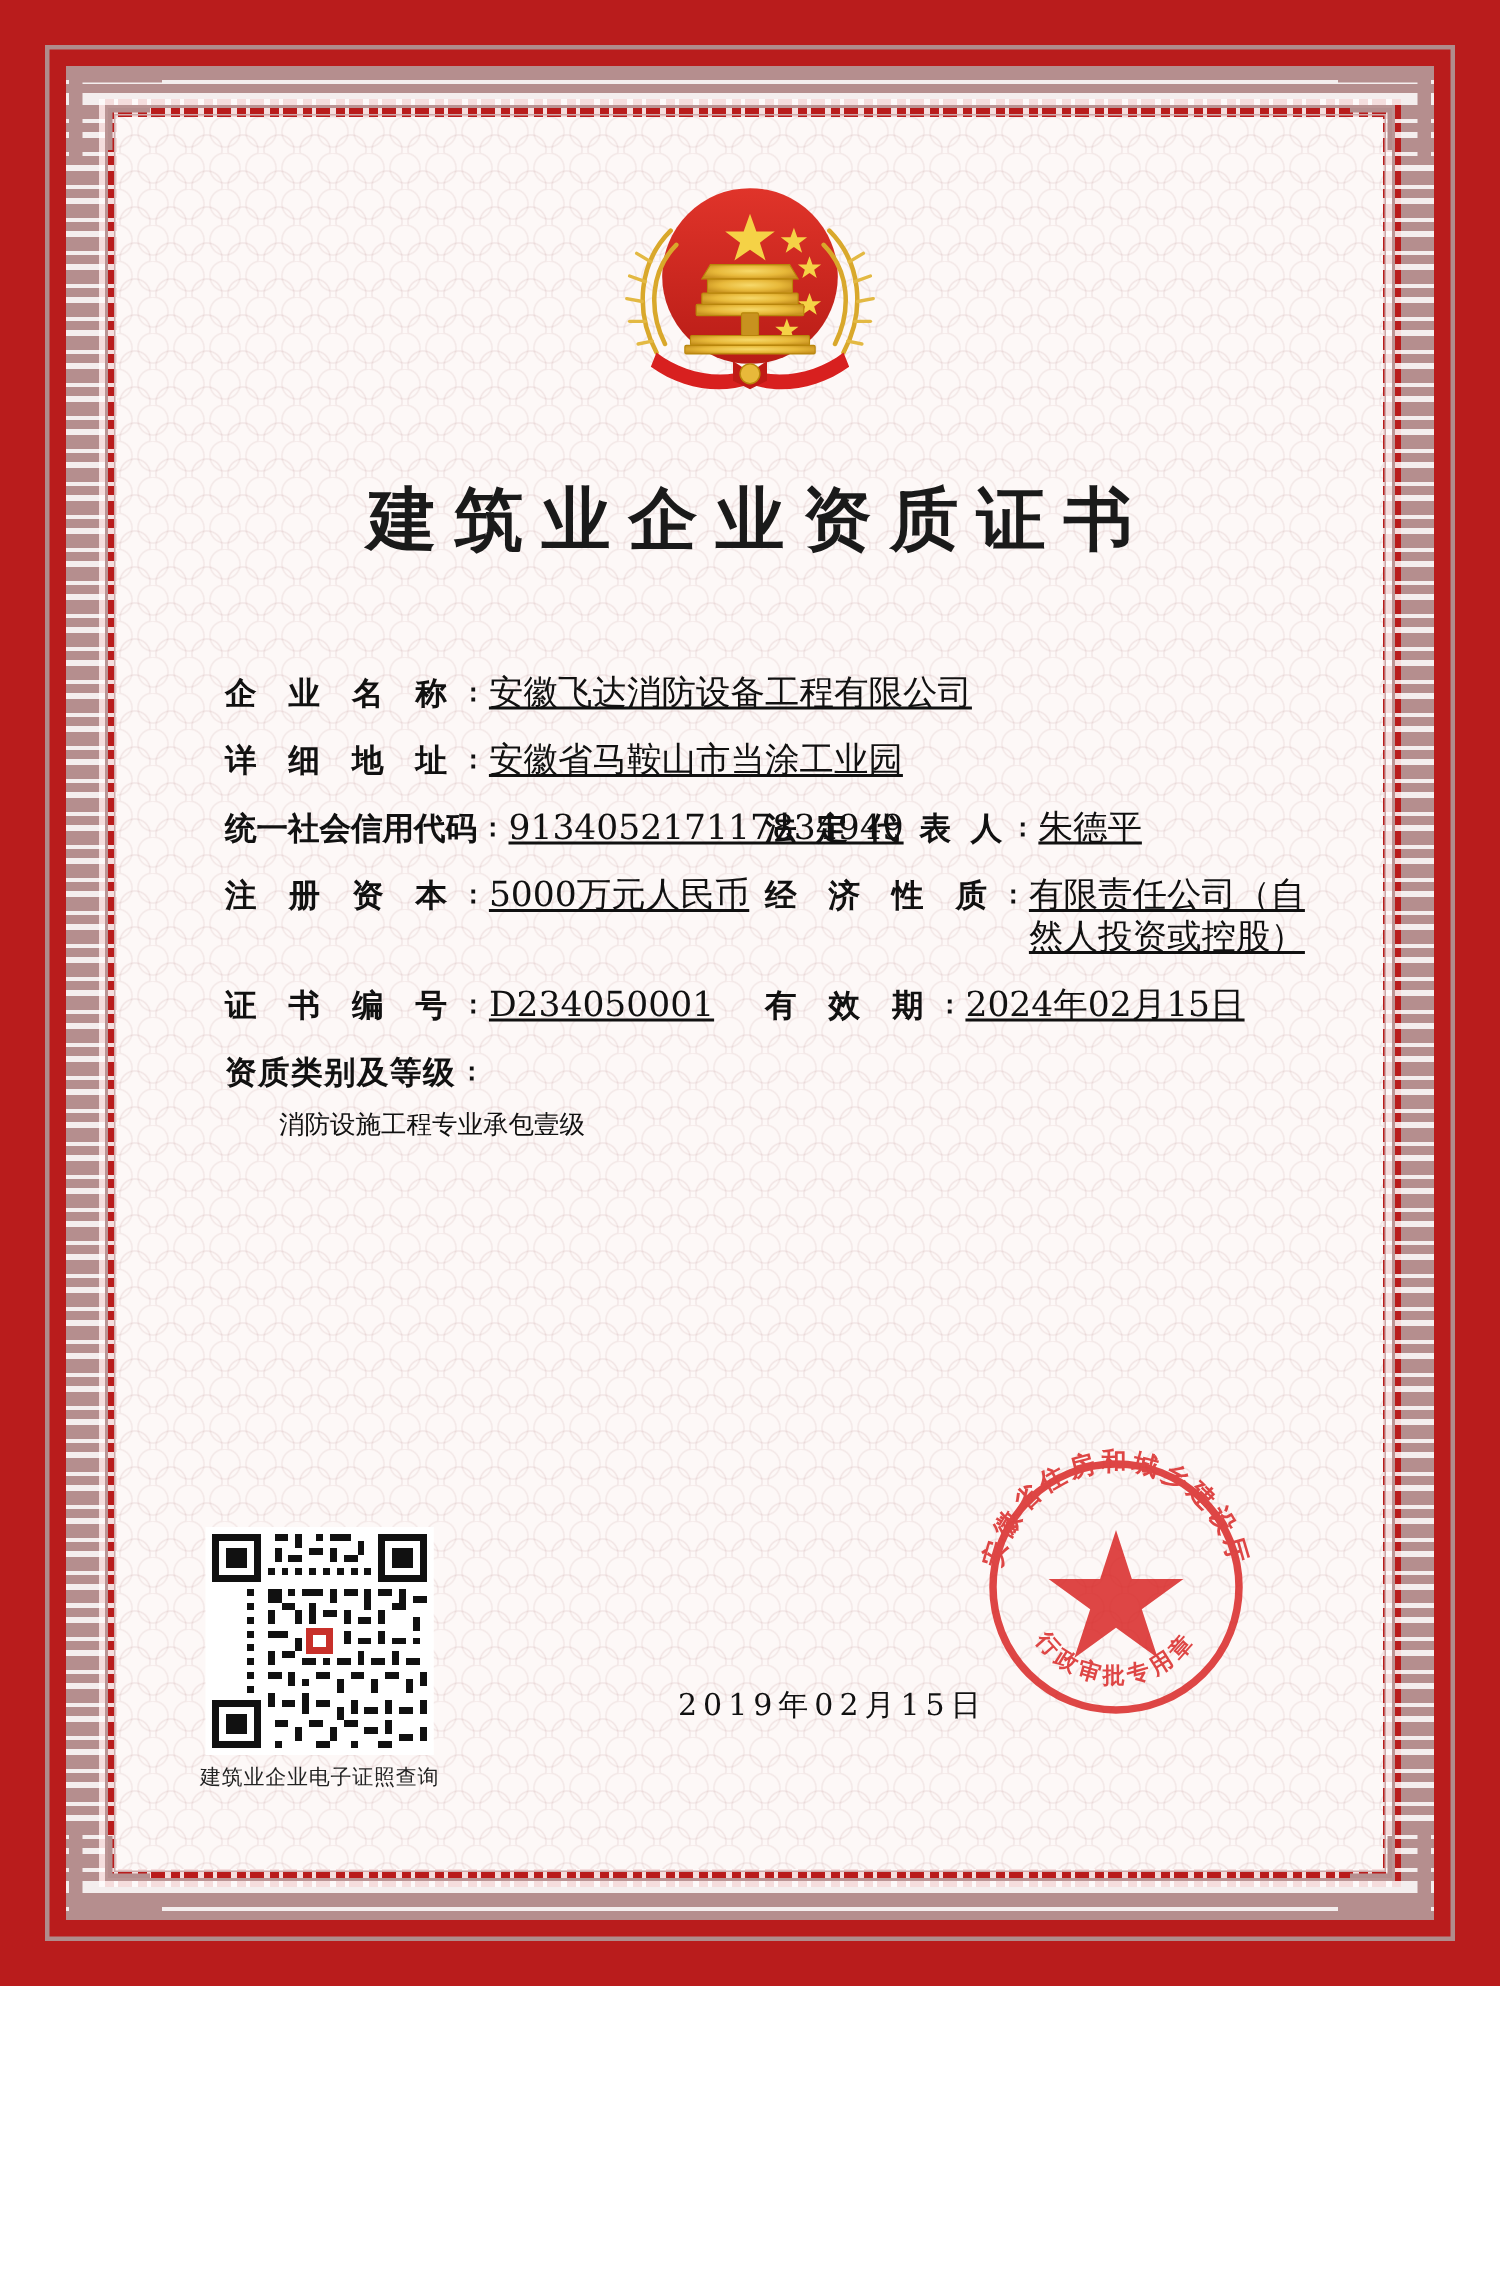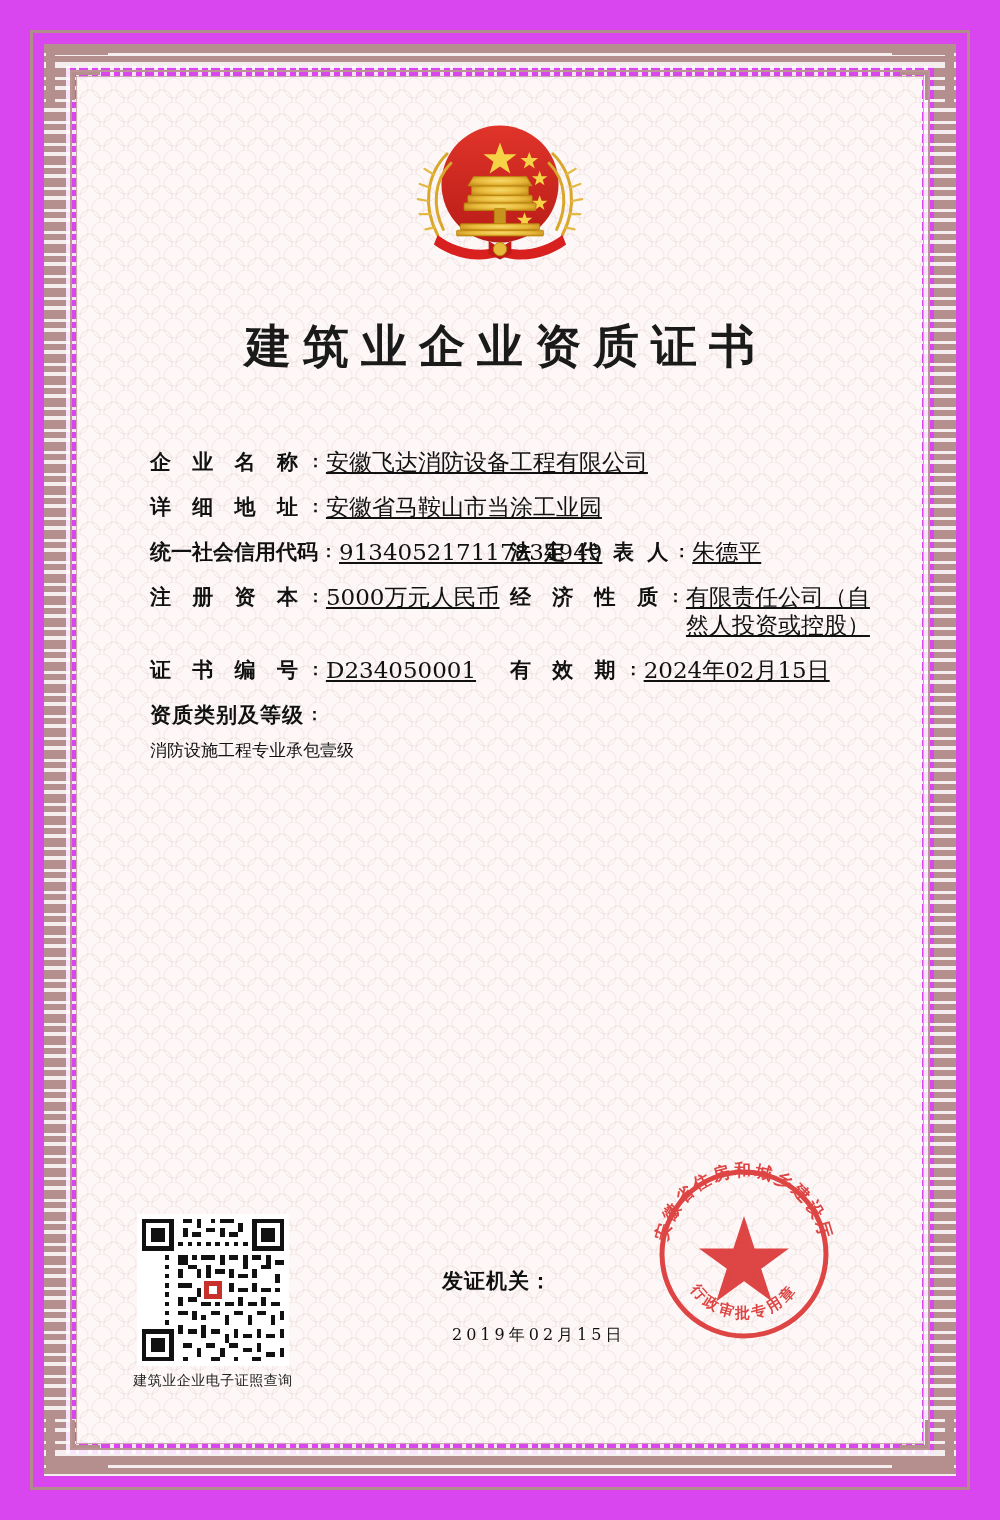--- a/index.html
+++ b/index.html
@@ -10,22 +10,22 @@
   body {
     width: 1000px;
     height: 1520px;
     font-family: "Liberation Serif", "DejaVu Serif", serif;
     overflow: hidden;
   }
 
   .cert-page {
     position: relative;
     width: 1000px;
-    height: 1520px;
-    background: #d946ef;
+    height: 1324px;
+    background: #b91c1c;
     box-sizing: border-box;
   }
 
   
   .frame-outer {
     position: absolute;
     left: 30px; top: 30px; right: 30px; bottom: 30px;
     border: 3px solid #b08c8c;
     box-sizing: border-box;
   }
@@ -186,20 +186,21 @@
     margin-top: 4px;
   }
   .qual-head {
     display: flex;
     align-items: flex-end;
   }
   .qual-value {
     font-size: 17px;
     color: #111;
     margin-top: 8px;
+    margin-left: 36px;
     line-height: 26px;
     font-family: "DejaVu Serif", "Liberation Serif", serif;
   }
 
   
   .qr-block {
     position: absolute;
     left: 50px;
     bottom: 52px;
     width: 170px;
@@ -230,21 +231,21 @@
   }
   .issuer-line {
     font-size: 21px;
     font-weight: bold;
     color: #111;
     letter-spacing: 1px;
     margin-bottom: 30px;
     font-family: "DejaVu Serif", "Liberation Serif", serif;
   }
   .issue-date {
-    font-size: 16px;
+    font-size: 20px;
     color: #111;
     letter-spacing: 4px;
     margin-left: 10px;
     font-family: "DejaVu Serif", "Liberation Serif", serif;
   }
 
   
   .seal {
     position: absolute;
     right: 78px;
@@ -532,21 +533,20 @@
 
           <rect x="14" y="14" width="5" height="5" fill="#ffffff"></rect>
           <rect x="14.6" y="14.6" width="3.8" height="3.8" fill="#c8302a"></rect>
           <rect x="15.6" y="15.6" width="1.8" height="1.8" fill="#ffffff"></rect>
         </svg>
       </div>
       <div class="qr-caption">建筑业企业电子证照查询</div>
     </div>
 
     <div class="issuer-block">
-      <div class="issuer-line">发证机关：</div>
       <div class="issue-date">2019年02月15日</div>
     </div>
 
     <div class="seal">
       <svg viewBox="0 0 200 200" width="200" height="200">
         <defs>
           <path id="sealArcTop" d="M 22,100 A 78,78 0 0 1 178,100"></path>
           <path id="sealArcBottom" d="M 36,100 A 64,64 0 0 0 164,100"></path>
         </defs>
         <circle cx="100" cy="100" r="82" fill="none" stroke="#d8201f" stroke-width="5"></circle>

